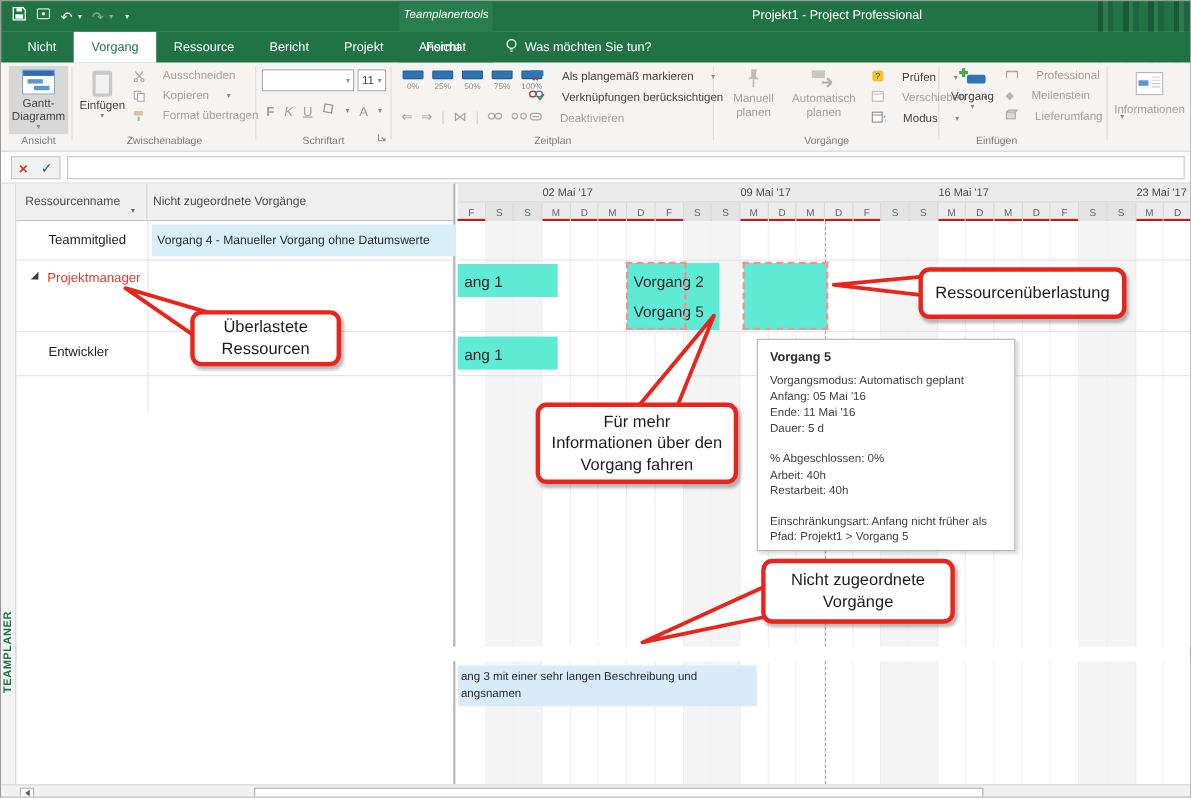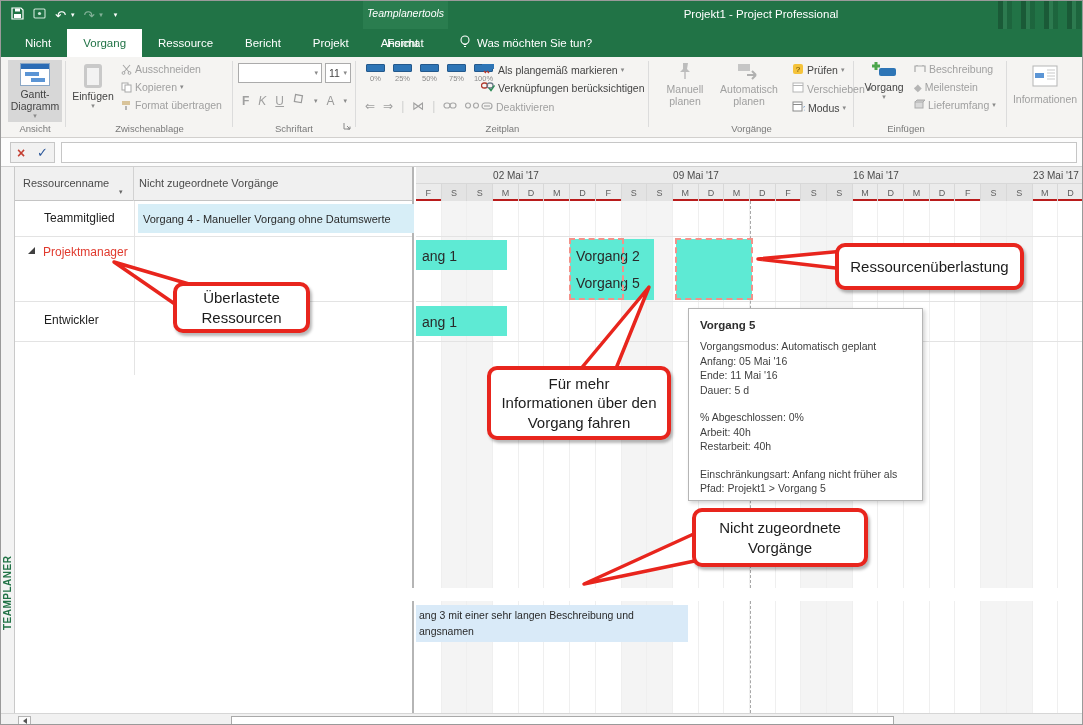--- a/index.html
+++ b/index.html
@@ -27,21 +27,21 @@
   .tab.active { background:#fff; color:#217346; }
   .tab-format { position:absolute; left:362px; top:0; width:85px; height:28px; display:flex; align-items:center; justify-content:center; font-size:11.5px; color:#fff; }
   .tellme { position:absolute; left:458px; top:0; height:28px; display:flex; align-items:center; gap:6px; font-size:11.5px; color:#fff; }
 
   
   .ribbon { position:absolute; left:0; top:56px; width:1083px; height:81px; background:#f5f4f2; border-bottom:1px solid #d2d0ce; }
   .grp-sep { position:absolute; top:4px; width:1px; height:66px; background:#dcdcdc; }
   .grp-label { position:absolute; bottom:3px; left:0; width:100%; text-align:center; font-size:9.5px; color:#7a7a7a; }
   .big-btn { position:absolute; display:flex; flex-direction:column; align-items:center; font-size:10.5px; color:#444; text-align:center; line-height:1.15; }
   .gray { color:#a0a0a0 !important; }
-  .rib-item { position:absolute; display:flex; align-items:center; gap:3px; font-size:10.5px; color:#444; white-space:nowrap; }
+  .rib-item { position:absolute; display:flex; align-items:center; gap:16px; font-size:10.5px; color:#444; white-space:nowrap; }
   .caret { font-size:7px; color:#8a8a8a; }
   .combo { position:absolute; height:20px; background:#fff; border:1px solid #ababab; font-size:10.5px; color:#444; display:flex; align-items:center; padding:0 3px; justify-content:space-between; }
   .prog { display:flex; flex-direction:column; align-items:center; width:27px; }
   .prog .bar { width:19px; height:8px; background:#2e75b6; border:1px solid #24598c; border-radius:1px; }
   .prog .lb { font-size:7.5px; color:#8a8a8a; margin-top:2px; }
 
   
   .editbar { position:absolute; left:0; top:137px; width:1083px; height:29px; background:#fcfcfc; border-bottom:1px solid #cfcfcf; }
   .ed-btns { position:absolute; left:9px; top:4px; width:45px; height:21px; background:#f1f1f1; border:1px solid #c6c6c6; display:flex; align-items:center; justify-content:space-around; }
   .ed-x { color:#c43e31; font-size:14px; font-weight:bold; line-height:1; }
@@ -362,21 +362,21 @@
               <rect x="8" y="7" width="17" height="8" rx="2" fill="#2e75b6"></rect>
               <path d="M5 1 v8 M1 5 h8" stroke="#4ca64c" stroke-width="3"></path>
             </svg></span>
         <span>Vorgang</span>
         <span class="caret">▾</span>
       </div>
       <div class="rib-item gray" style="left:58px; top:6px">
         <span><svg width="12" height="9" viewBox="0 0 12 9">
               <path d="M1 8 V2 h10 v6 M3 2 v-1 m6 1 v-1" stroke="#a8a8a8" fill="none" stroke-width="1.2"></path>
             </svg></span>
-        <span>Beschreibung</span>
+        <span>Professional</span>
       </div>
       <div class="rib-item gray" style="left:58px; top:24px">
         <span style="color:#b5b5b5; font-size:10px">◆</span>
         <span>Meilenstein</span>
       </div>
       <div class="rib-item gray" style="left:58px; top:42px">
         <span><svg width="11" height="10" viewBox="0 0 11 10">
               <rect x="1" y="3" width="8" height="6" fill="#d9d9d9" stroke="#ababab"></rect>
               <path d="M1 3 l2-2 h8 l-2 2" fill="#c4c4c4" stroke="#ababab"></path>
             </svg></span>

